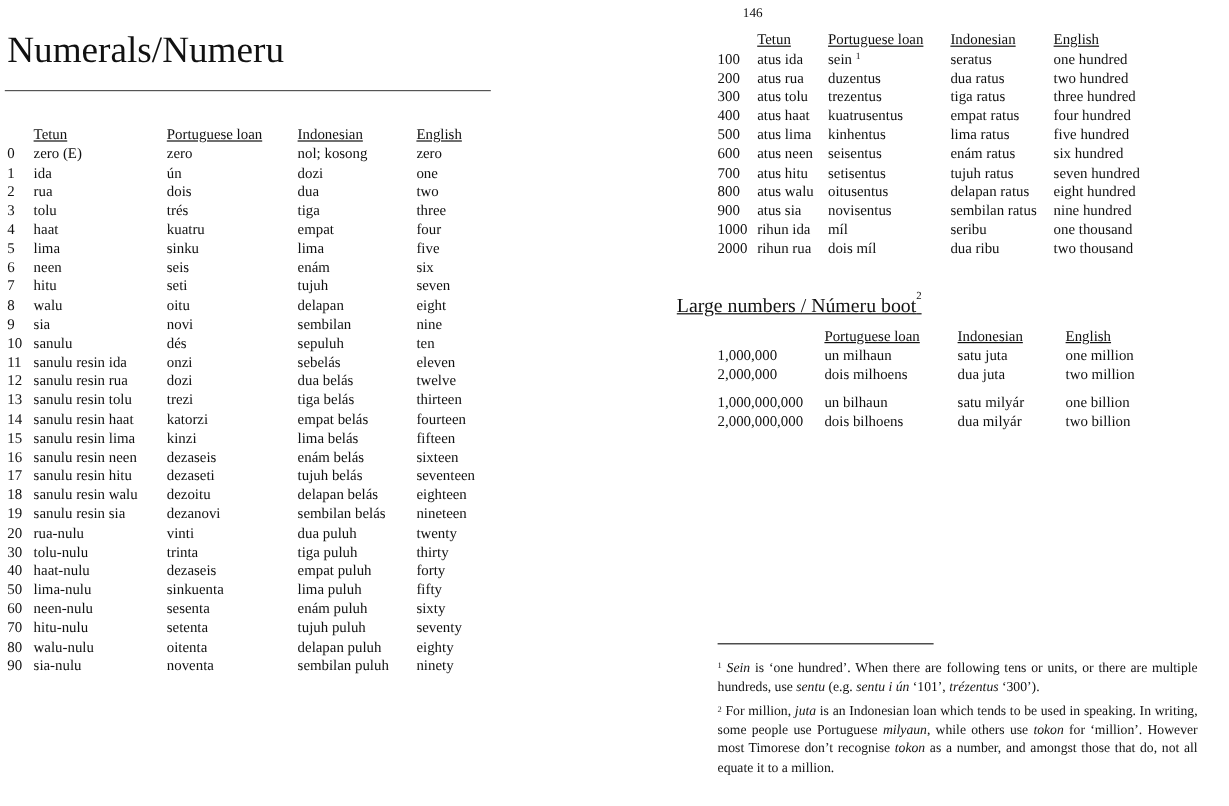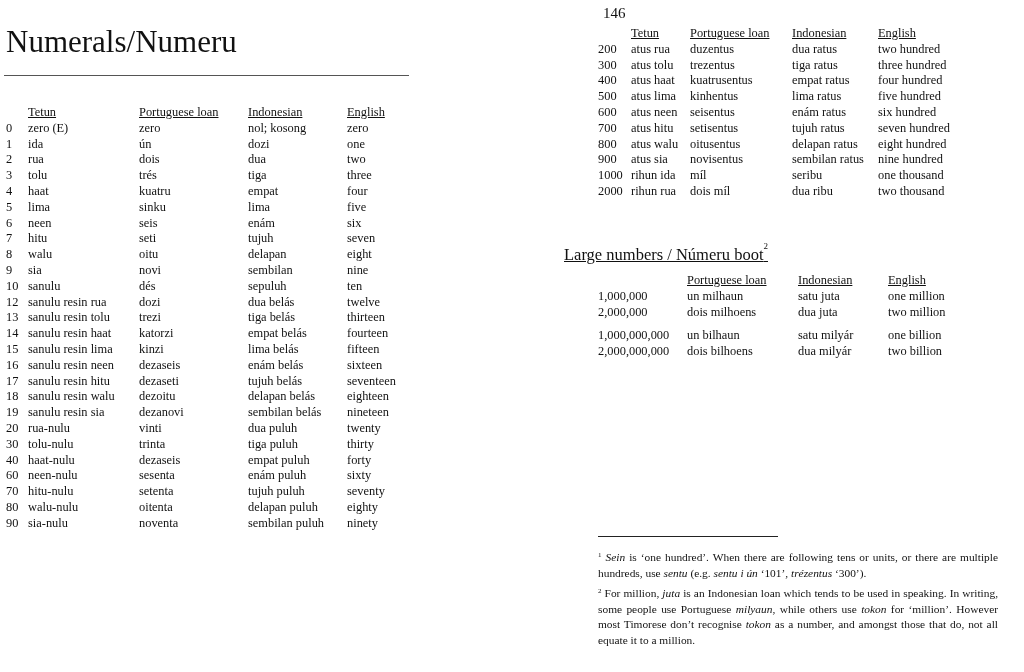--- a/index.html
+++ b/index.html
@@ -11,21 +11,21 @@
     .title { left:6px; top:24px; font-size:31px; font-weight:normal; letter-spacing:0; }
     .title-rule { left:4px; top:75px; width:405px; height:0; border-top:1px solid #555; }
     table { border-collapse:collapse; }
     td, th { padding:0; line-height:15.8px; white-space:nowrap; vertical-align:top; text-align:left; }
     th { font-weight:normal; text-decoration:underline; }
     .t1 { left:6px; top:105px; }
     .t1 .c0 { width:22px; }
     .t1 .c1 { width:111px; }
     .t1 .c2 { width:109px; }
     .t1 .c3 { width:99px; }
-    .pagenum { left:603px; top:5px; font-size:15px; }
+    .pagenum { left:619px; top:5px; font-size:11px; }
     .t2 { left:598px; top:26px; }
     .t2 .c0 { width:33px; }
     .t2 .c1 { width:59px; }
     .t2 .c2 { width:102px; }
     .t2 .c3 { width:86px; }
     sup { font-size:8px; vertical-align:top; position:relative; top:-3px; }
     .h2 { left:564px; top:245px; font-size:16.5px; text-decoration:underline; }
     .h2 sup { font-size:9px; top:-4px; }
     .t3 { left:598px; top:273px; }
     .t3 .c0 { width:89px; }
@@ -127,20 +127,27 @@
         <td><span>nine</span></td>
       </tr>
       <tr>
         <td><span>10</span></td>
         <td><span>sanulu</span></td>
         <td><span>dés</span></td>
         <td><span>sepuluh</span></td>
         <td><span>ten</span></td>
       </tr>
       <tr>
+        <td><span>11</span></td>
+        <td><span>sanulu resin ida</span></td>
+        <td><span>onzi</span></td>
+        <td><span>sebelás</span></td>
+        <td><span>eleven</span></td>
+      </tr>
+      <tr>
         <td><span>12</span></td>
         <td><span>sanulu resin rua</span></td>
         <td><span>dozi</span></td>
         <td><span>dua belás</span></td>
         <td><span>twelve</span></td>
       </tr>
       <tr>
         <td><span>13</span></td>
         <td><span>sanulu resin tolu</span></td>
         <td><span>trezi</span></td>
@@ -202,20 +209,27 @@
         <td><span>trinta</span></td>
         <td><span>tiga puluh</span></td>
         <td><span>thirty</span></td>
       </tr>
       <tr>
         <td><span>40</span></td>
         <td><span>haat-nulu</span></td>
         <td><span>dezaseis</span></td>
         <td><span>empat puluh</span></td>
         <td><span>forty</span></td>
+      </tr>
+      <tr>
+        <td><span>50</span></td>
+        <td><span>lima-nulu</span></td>
+        <td><span>sinkuenta</span></td>
+        <td><span>lima puluh</span></td>
+        <td><span>fifty</span></td>
       </tr>
       <tr>
         <td><span>60</span></td>
         <td><span>neen-nulu</span></td>
         <td><span>sesenta</span></td>
         <td><span>enám puluh</span></td>
         <td><span>sixty</span></td>
       </tr>
       <tr>
         <td><span>70</span></td>
@@ -248,20 +262,27 @@
     <tr>
       <th class="c0"></th>
       <th class="c1">Tetun</th>
       <th class="c2">Portuguese loan</th>
       <th class="c3">Indonesian</th>
       <th>English</th>
     </tr>
   </thead>
   <tbody id="t2-body">
       <tr>
+        <td><span>100</span></td>
+        <td><span>atus ida</span></td>
+        <td><span>sein</span> <sup>1</sup></td>
+        <td><span>seratus</span></td>
+        <td><span>one hundred</span></td>
+      </tr>
+      <tr>
         <td><span>200</span></td>
         <td><span>atus rua</span></td>
         <td><span>duzentus</span></td>
         <td><span>dua ratus</span></td>
         <td><span>two hundred</span></td>
       </tr>
       <tr>
         <td><span>300</span></td>
         <td><span>atus tolu</span></td>
         <td><span>trezentus</span></td>

